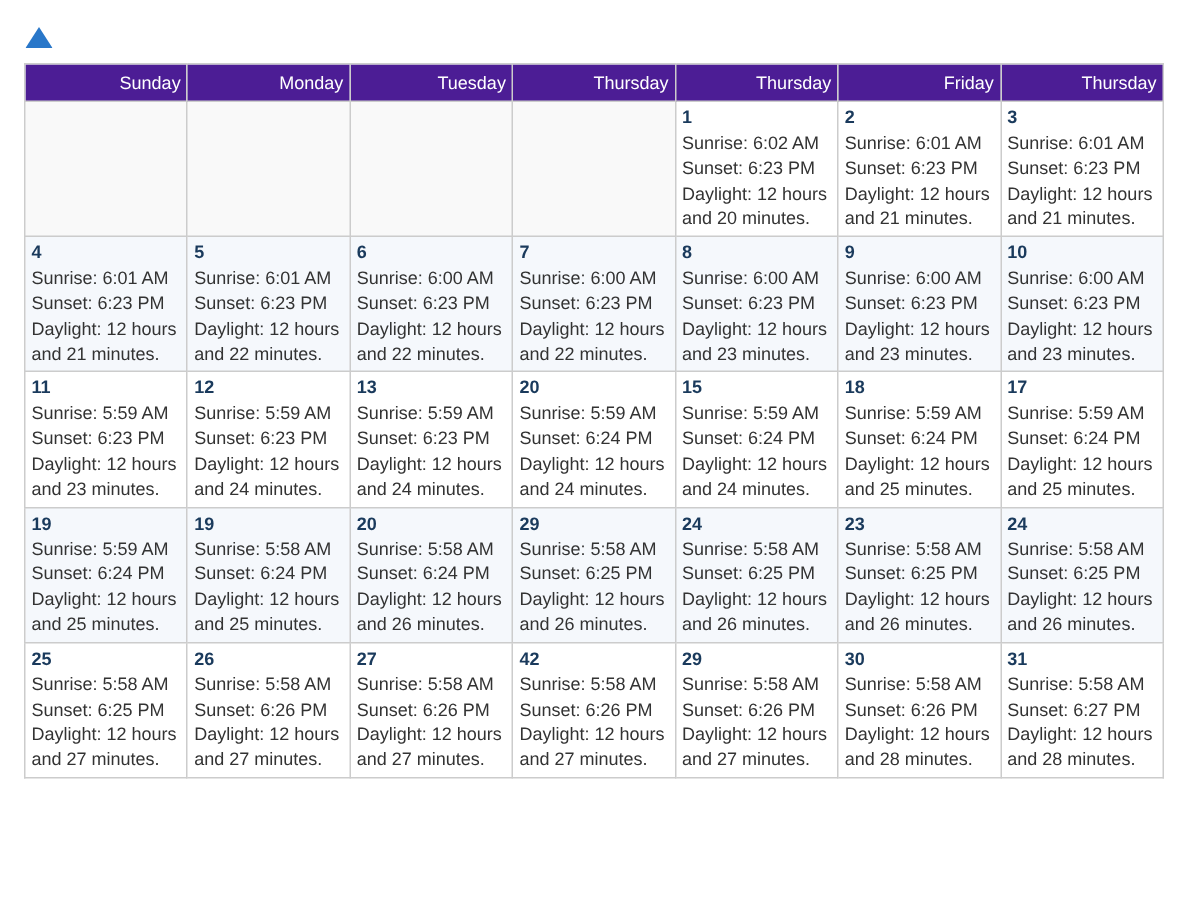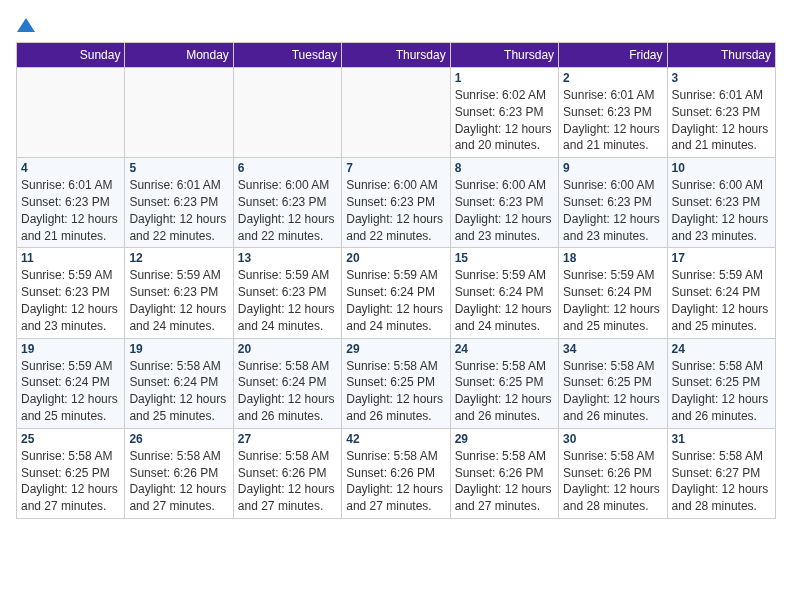--- a/index.html
+++ b/index.html
@@ -210,21 +210,21 @@
         </td>
         <td>
           <div class="day-num">29</div>
           <div class="day-info">Sunrise: 5:58 AM<br>Sunset: 6:25 PM<br>Daylight: 12 hours<br>and 26 minutes.</div>
         </td>
         <td>
           <div class="day-num">24</div>
           <div class="day-info">Sunrise: 5:58 AM<br>Sunset: 6:25 PM<br>Daylight: 12 hours<br>and 26 minutes.</div>
         </td>
         <td>
-          <div class="day-num">34</div>
+          <div class="day-num">23</div>
           <div class="day-info">Sunrise: 5:58 AM<br>Sunset: 6:25 PM<br>Daylight: 12 hours<br>and 26 minutes.</div>
         </td>
         <td>
           <div class="day-num">24</div>
           <div class="day-info">Sunrise: 5:58 AM<br>Sunset: 6:25 PM<br>Daylight: 12 hours<br>and 26 minutes.</div>
         </td>
       </tr>
       <tr>
         <td>
           <div class="day-num">25</div>

